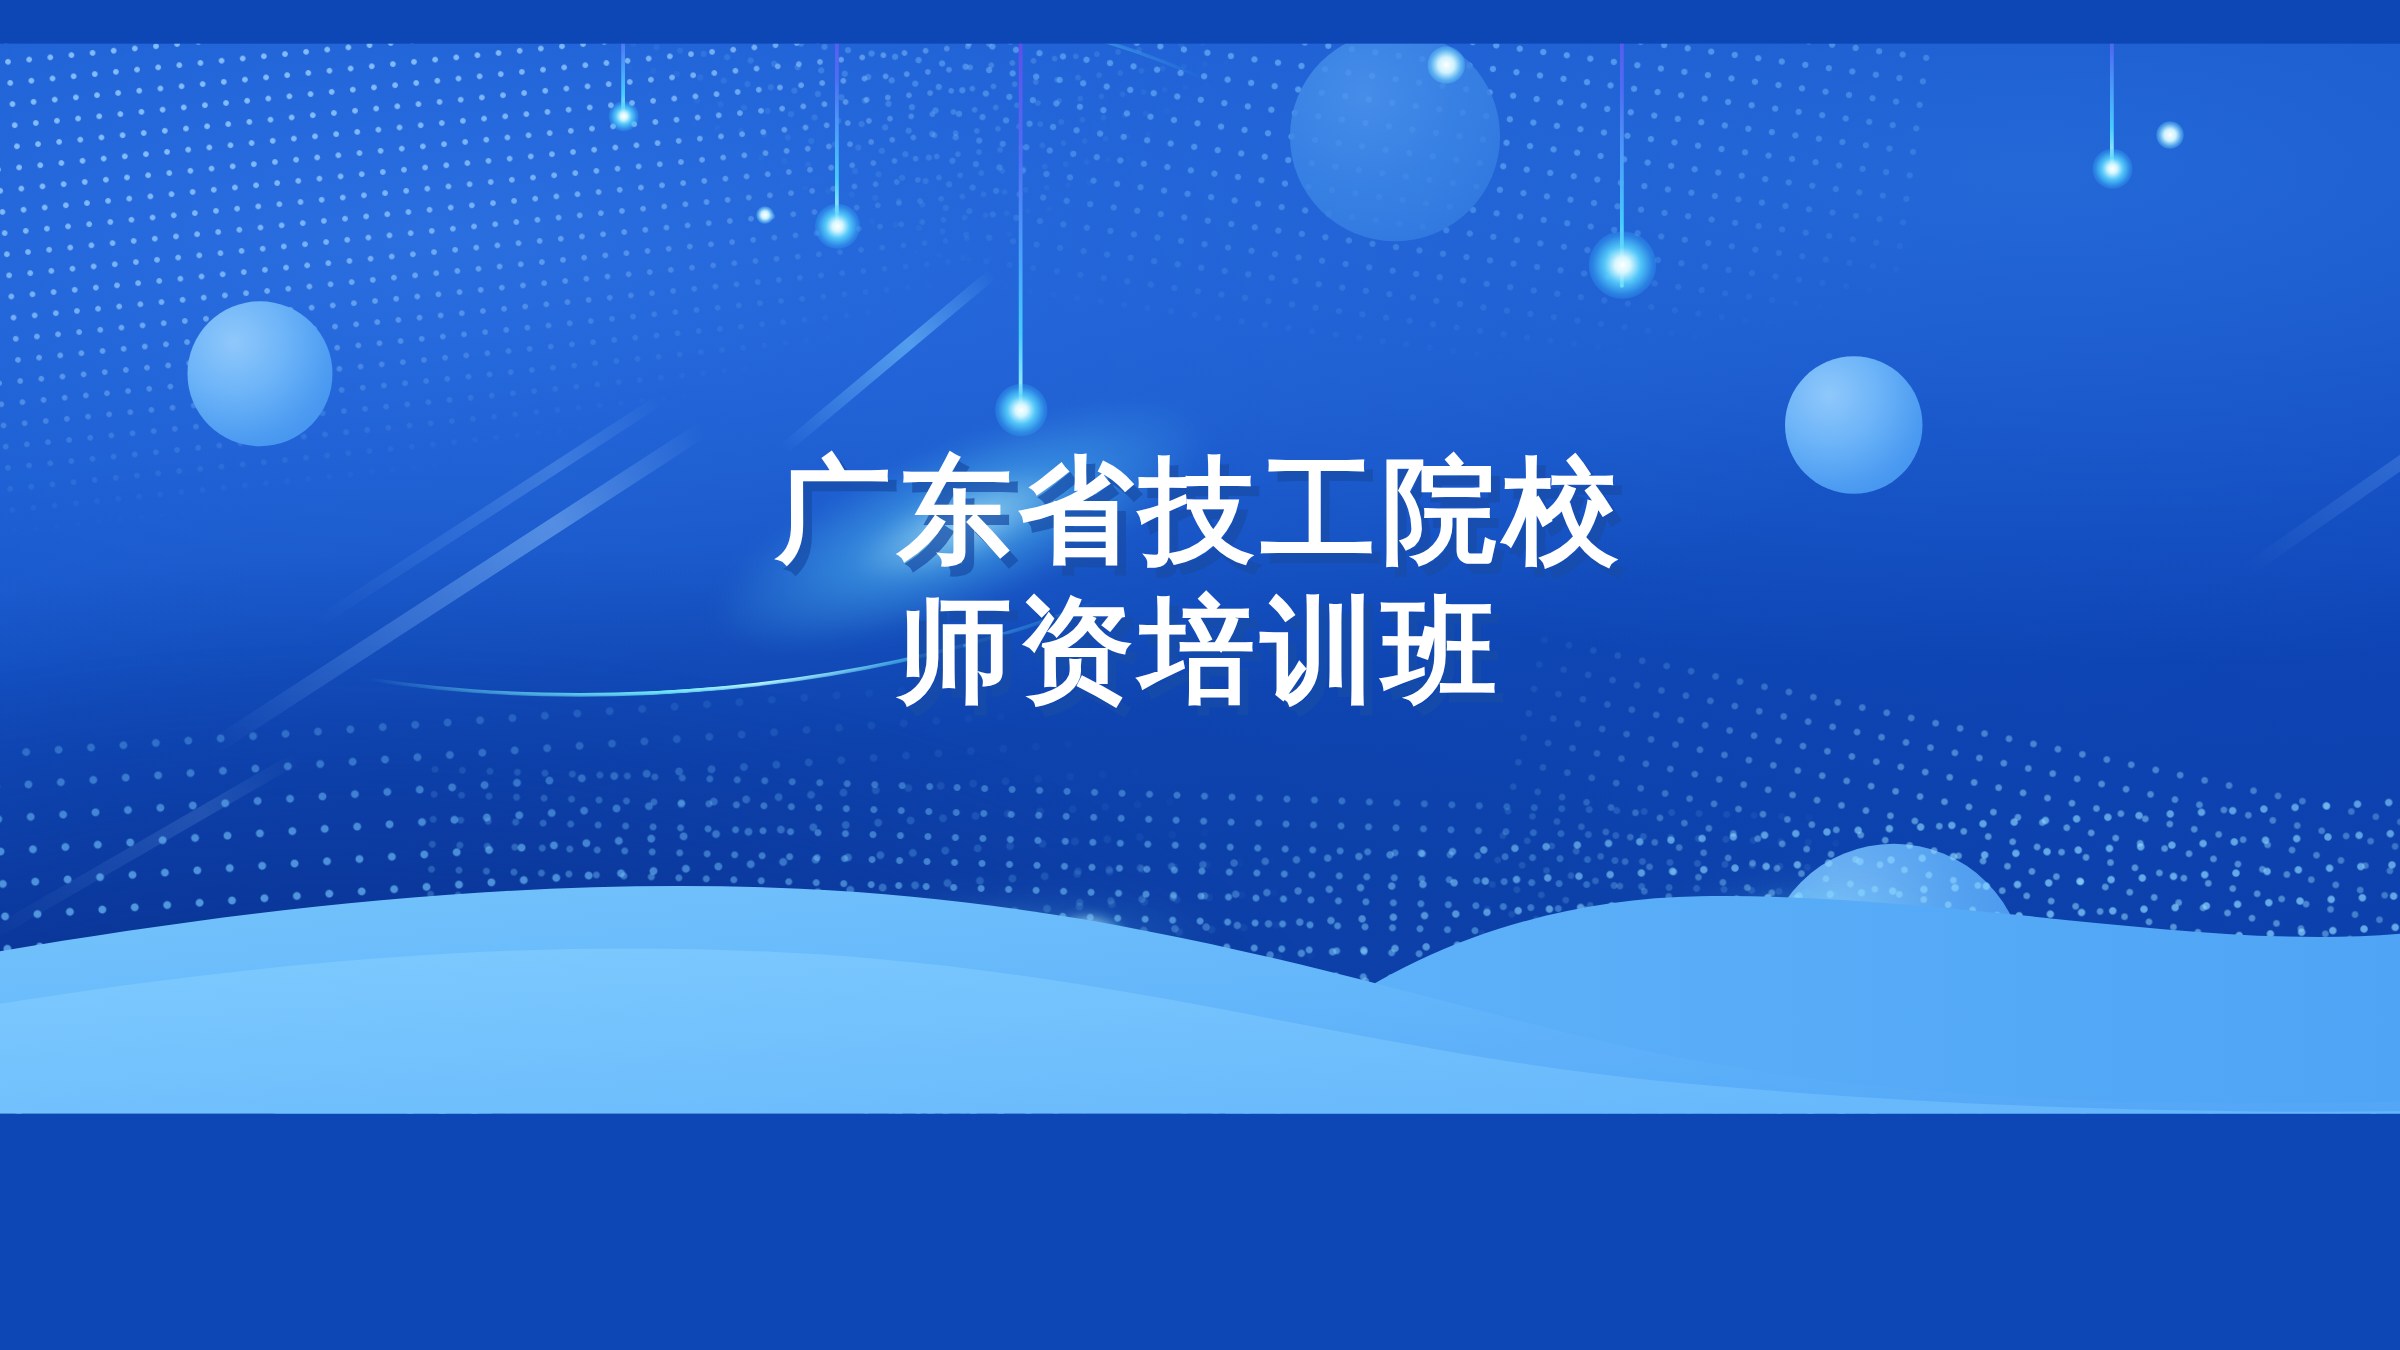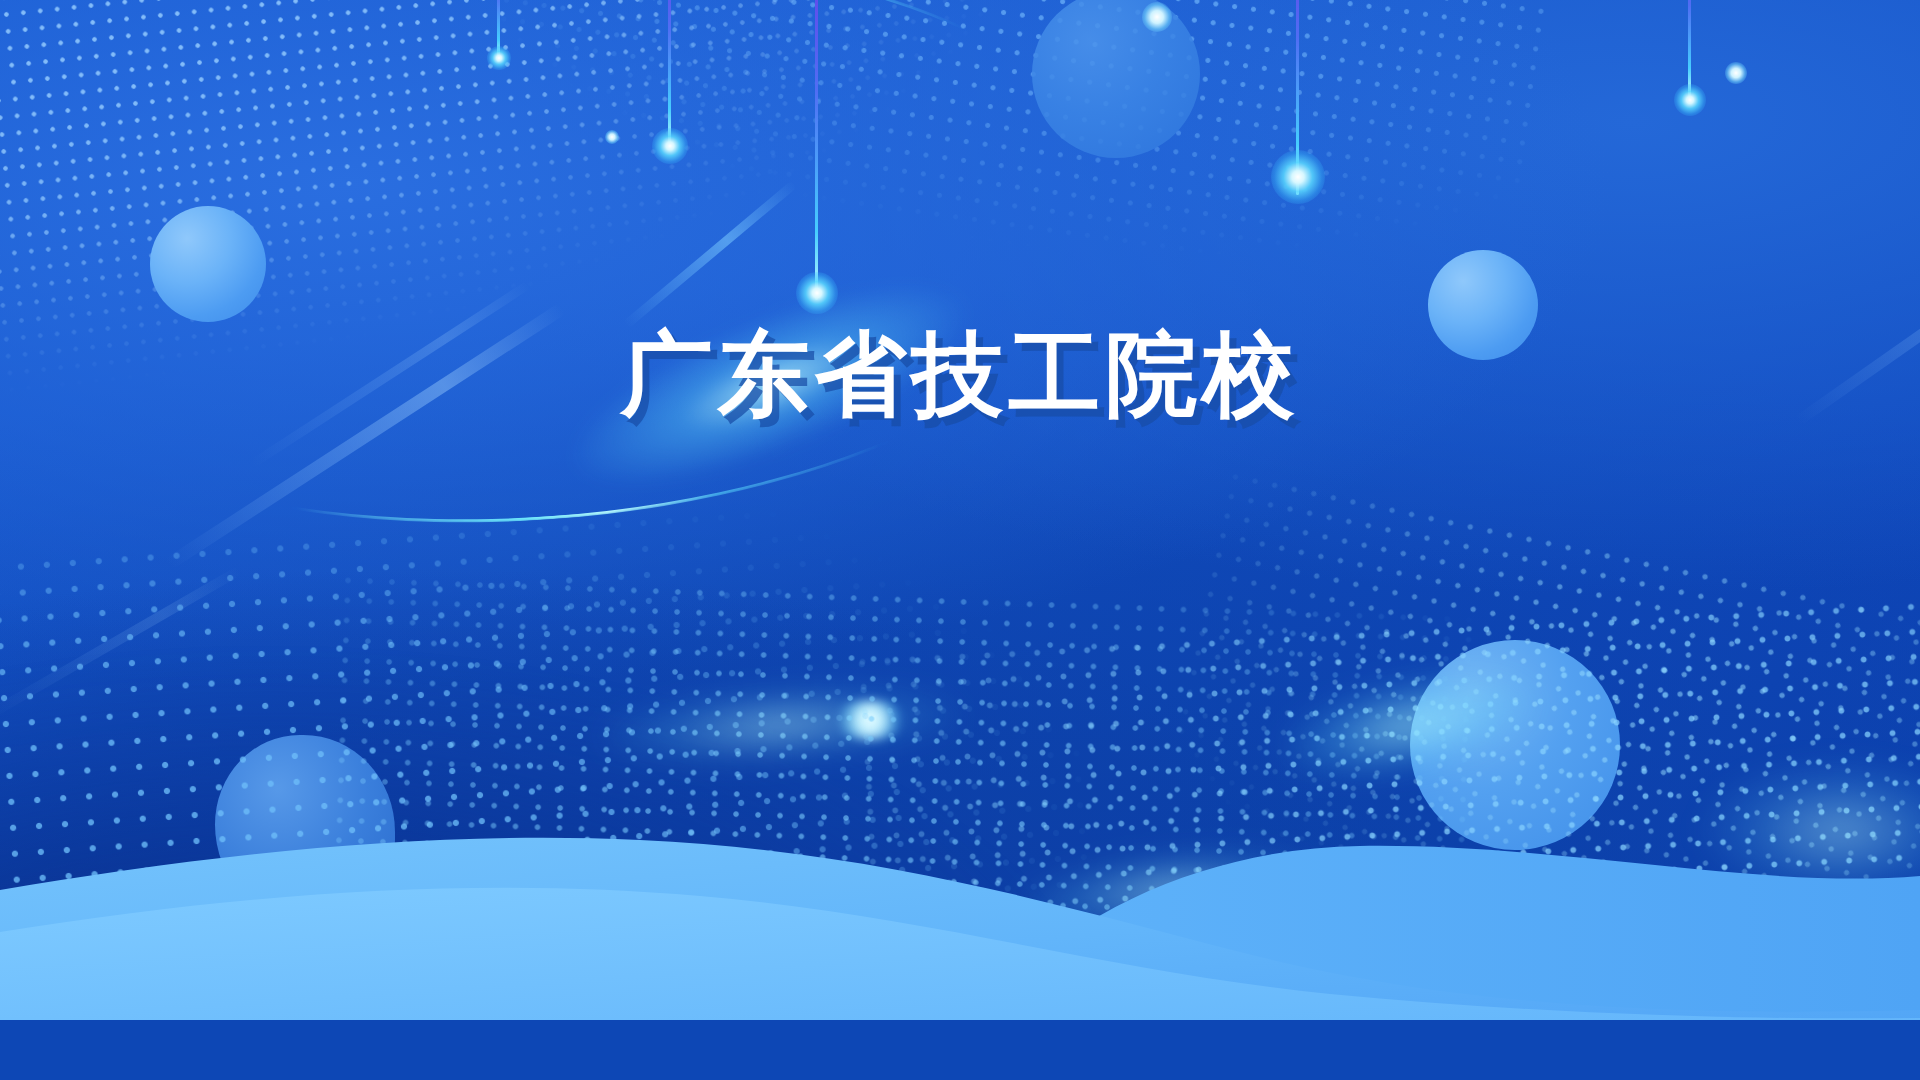--- a/index.html
+++ b/index.html
@@ -6,27 +6,28 @@
   * { margin:0; padding:0; box-sizing:border-box; }
   html, body {
     width:1920px; height:1080px;
     overflow:hidden;
     background:#0d47b5;
     font-family:"Liberation Sans","DejaVu Sans",sans-serif;
   }
 
   #slide {
     position:relative;
-    width:1920px; height:1020px;
+    width:1920px; height:856px;
     overflow:hidden;
     background:
       radial-gradient(120% 90% at 18% 18%,  #2a6ee0 0%, rgba(42,110,224,0) 55%),
       radial-gradient(110% 80% at 85% 12%,  #2468d8 0%, rgba(36,104,216,0) 58%),
       radial-gradient(130% 110% at 50% 95%, #0b3fa3 0%, rgba(11,63,163,0) 62%),
       linear-gradient(150deg, #1558cf 0%, #1452c8 40%, #0f48bd 70%, #0c3fae 100%);
+    margin-top: 35px;
   }
 
   
   .layer { position:absolute; pointer-events:none; }
 
   
   .dots-tl {
     left:-120px; top:-150px; width:1300px; height:620px;
     background-image:radial-gradient(circle at center, rgba(150,205,255,.95) 1.9px, rgba(150,205,255,0) 2.6px);
     background-size:17px 17px;
@@ -267,15 +268,16 @@
       <path d="M980,340 C1060,232 1210,168 1360,166 C1560,163 1760,210 1920,196 L1920,340 Z" fill="url(#wv3)"></path>
 
       <path d="M0,210 C200,176 420,150 640,160 C880,171 1060,226 1240,272 C1420,318 1620,338 1920,330 L1920,340 L0,340 Z" fill="url(#wv1)"></path>
 
       <path d="M0,252 C240,214 470,196 700,216 C930,236 1110,292 1330,314 C1540,334 1740,340 1920,338 L1920,340 L0,340 Z" fill="url(#wv2)"></path>
     </svg>
   </div>
 
   <div class="text-block">
     <div class="title-line">广东省技工院校</div>
+    <div class="title-line">师资培训班</div>
   </div>
 
 </div>
 
 </body></html>

